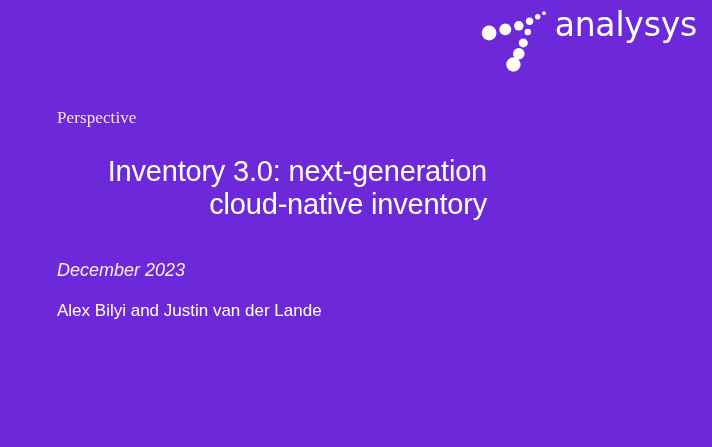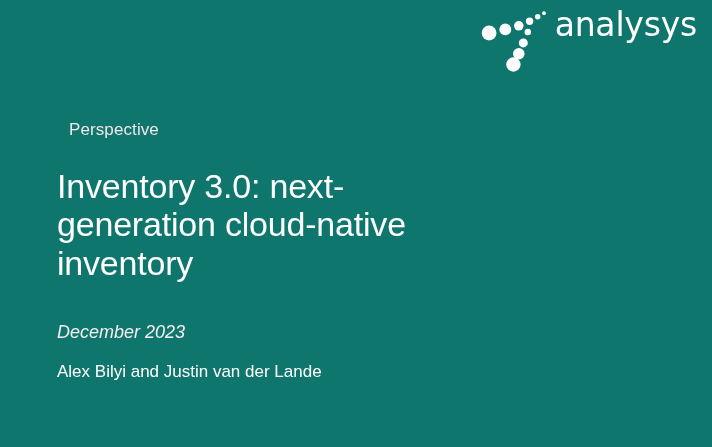--- a/index.html
+++ b/index.html
@@ -10,21 +10,21 @@
     width: 712px;
     height: 447px;
     overflow: hidden;
     font-family: "Liberation Sans", sans-serif;
     background: #ffffff;
   }
   #cover-slide {
     position: relative;
     width: 712px;
     height: 447px;
-    background: #0f766e;
+    background: #6d28d9;
     box-sizing: border-box;
   }
 
   
   #brand-logo {
     position: absolute;
     top: 6px;
     right: 15px;
     display: flex;
     align-items: flex-start;
@@ -58,30 +58,32 @@
     left: 57px;
     top: 108px;
     width: 600px;
   }
   #doc-type {
     color: #f2e6e9;
     font-size: 17px;
     font-weight: 400;
     letter-spacing: 0.1px;
     line-height: 1.2;
-    margin: 12px;
+    margin: 0;
+    font-family: Liberation Serif, serif;
   }
   #doc-title {
     color: #ffffff;
-    font-size: 34px;
+    font-size: 29px;
     font-weight: 300;
     line-height: 1.12;
     letter-spacing: -0.2px;
     margin: 27px 0 16px 0;
     max-width: 430px;
+    text-align: right;
   }
   #doc-date {
     color: #f7eef0;
     font-size: 18px;
     font-style: italic;
     font-weight: 400;
     margin: 40px 0 0 0;
     line-height: 1.2;
   }
   #doc-authors {

